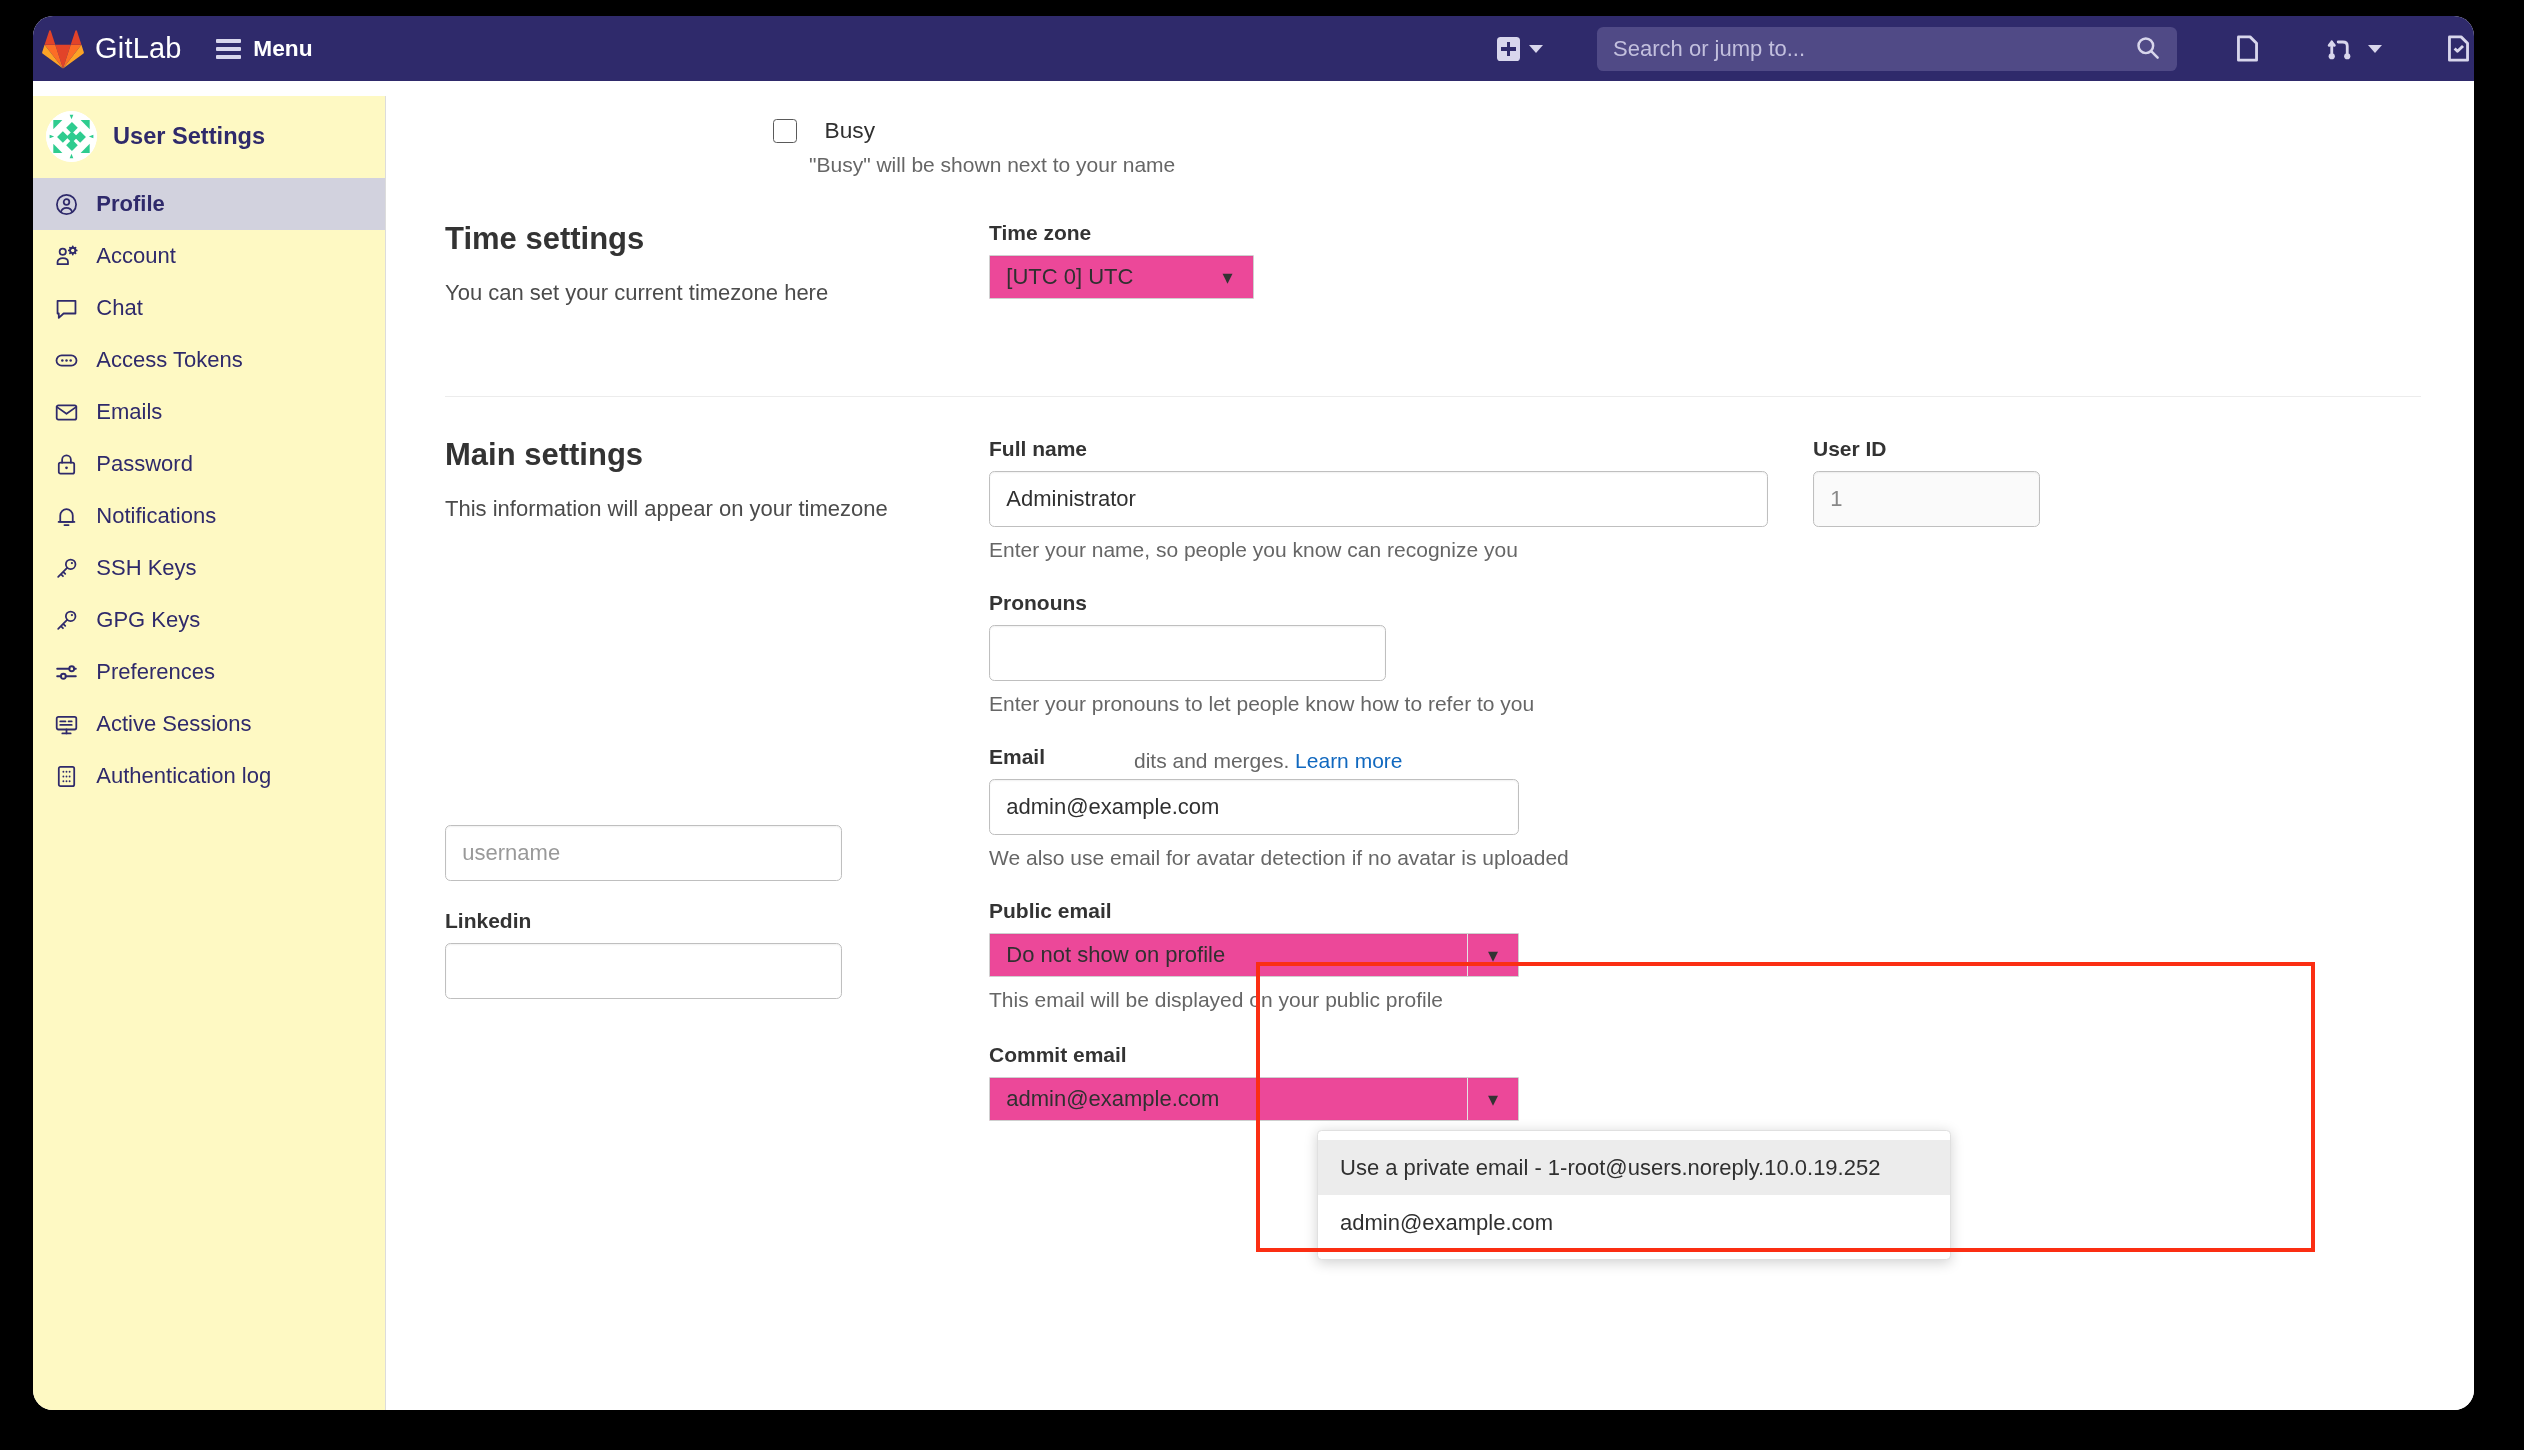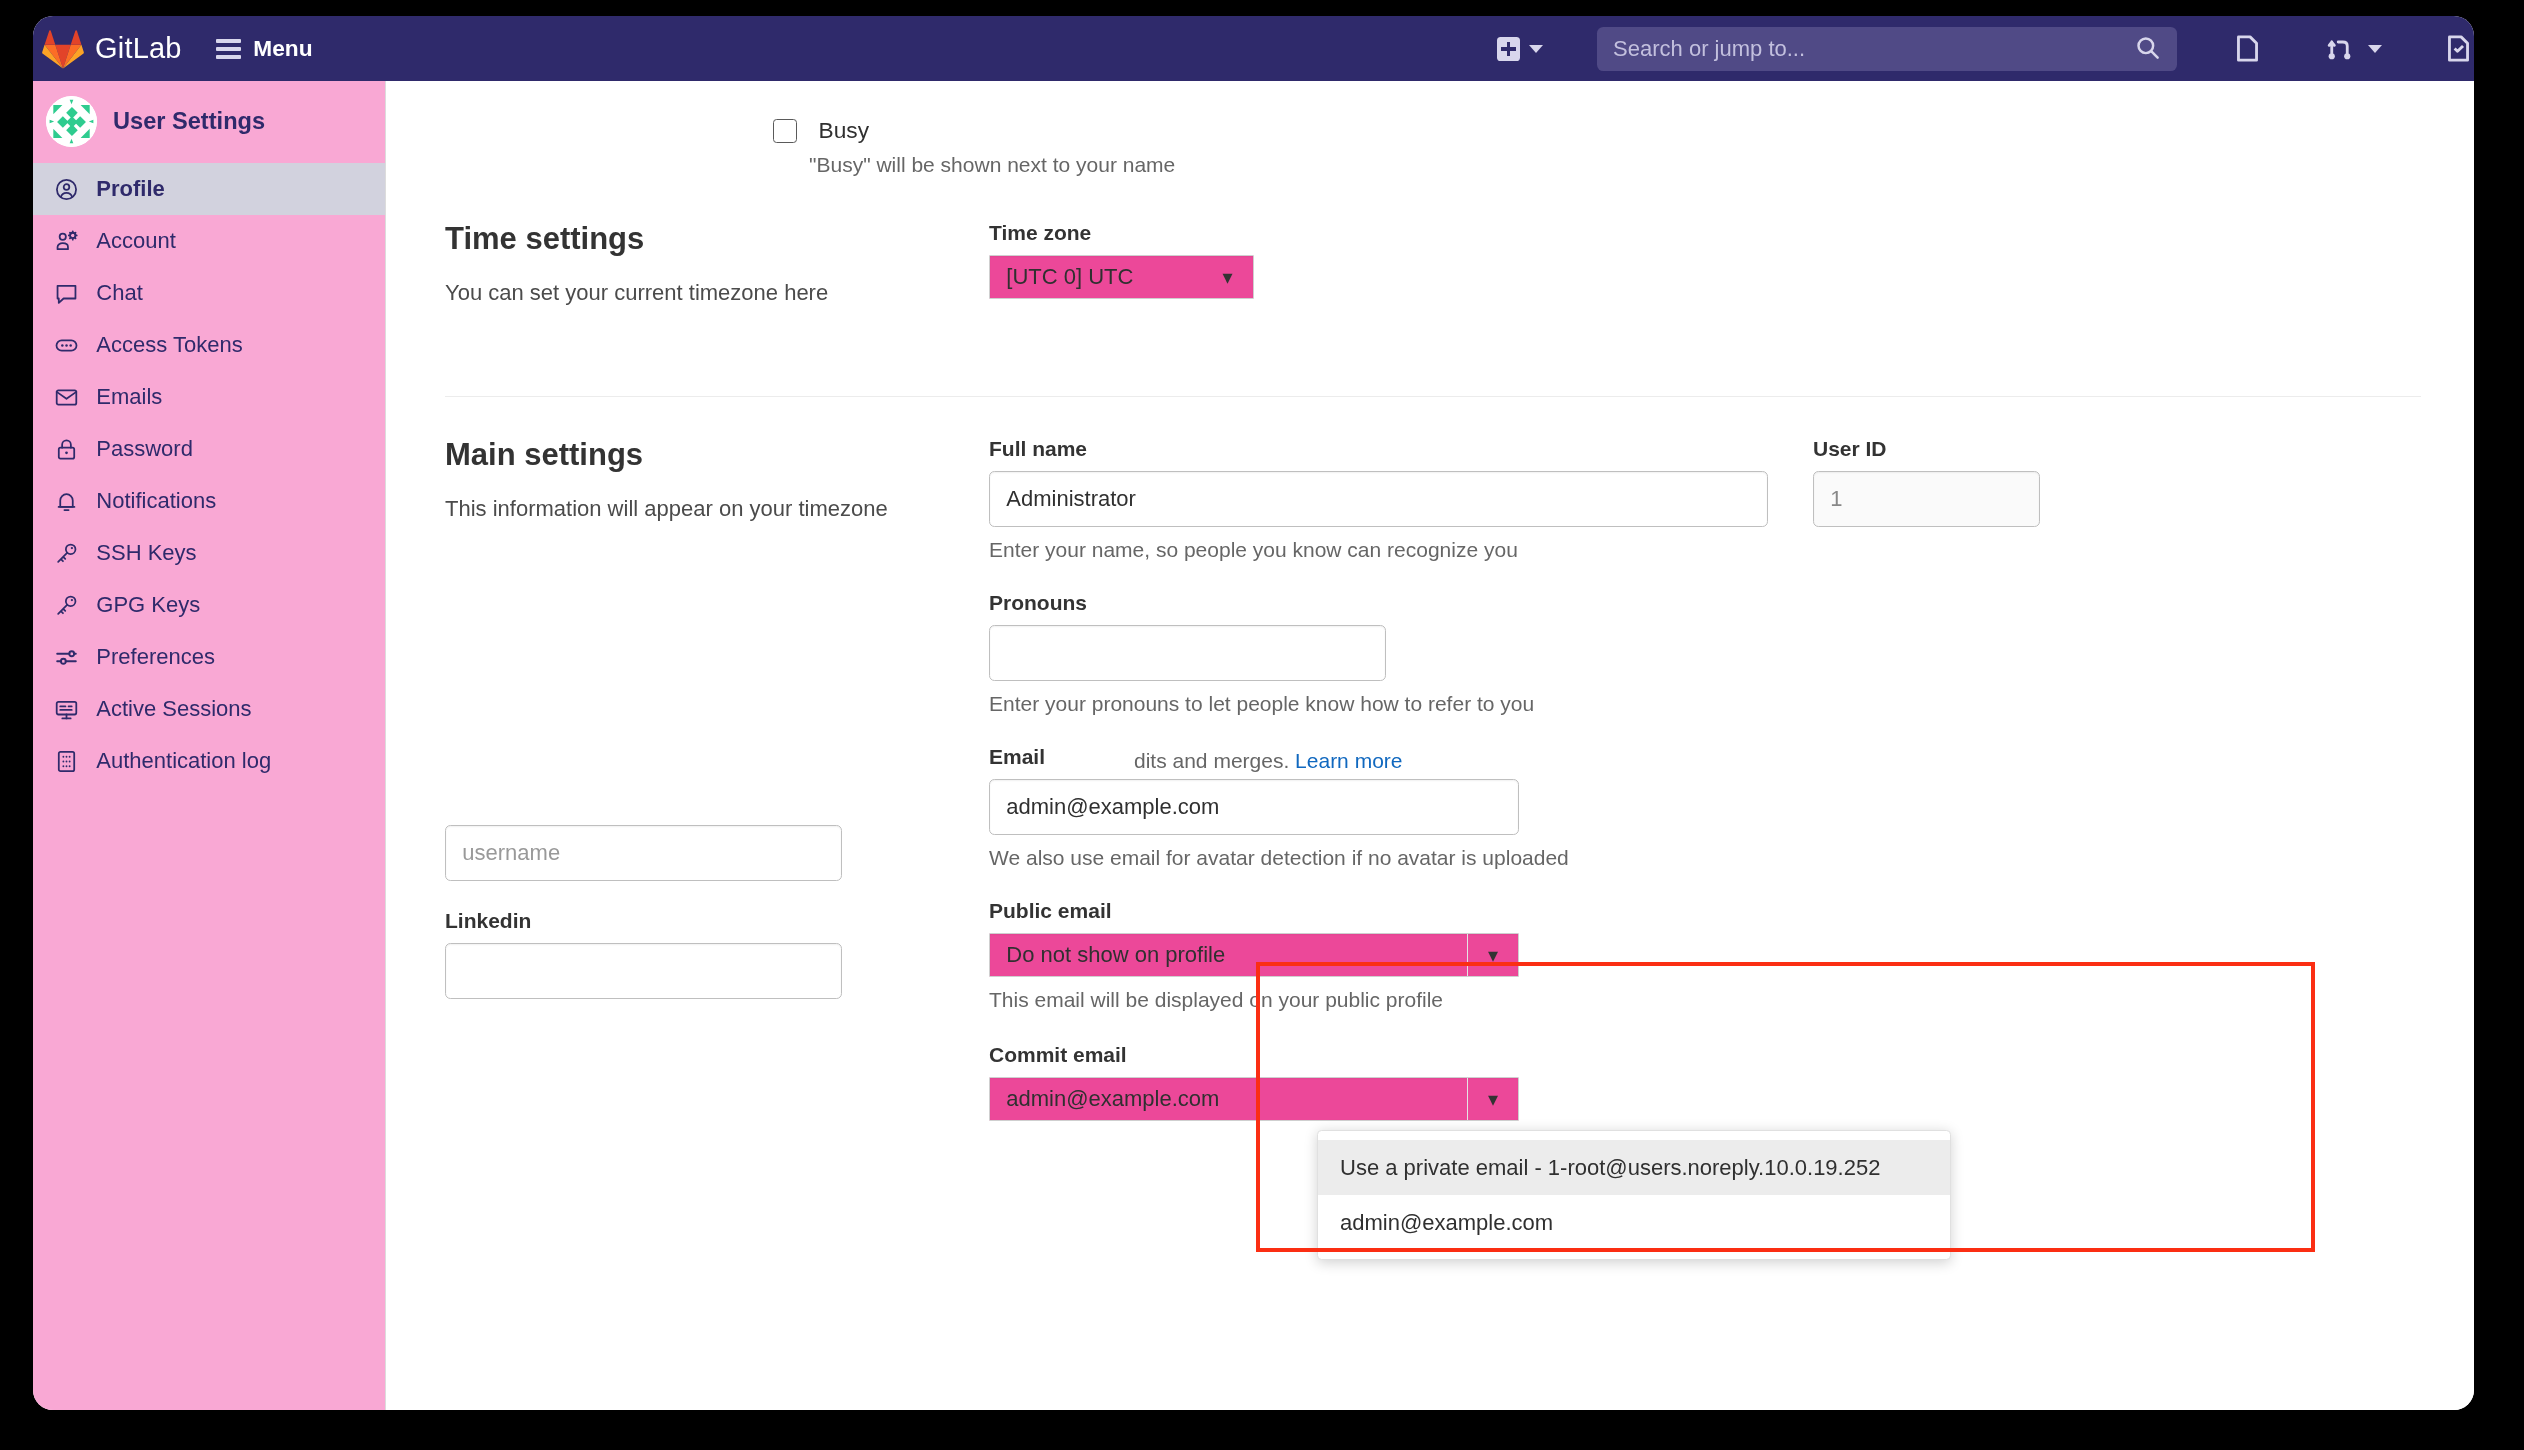--- a/index.html
+++ b/index.html
@@ -72,23 +72,23 @@
   }
   #searchbox .ph { color: #c3c0de; font-size: 22px; flex: 1; }
   .icon-btn {
     display: flex; align-items: center; justify-content: center;
     padding: 0 14.5px; height: 100%;
   }
   .icon-btn svg { display: block; }
 
   
   #sidebar {
-    position: absolute; left: 0; top: 65px;
+    position: absolute; left: 0; top: 80px;
     width: 353px; height: calc(100% - 65px);
-    background: #f9a8d4;
+    background: #fef9c3;
     border-right: 0.9px solid #dcdcdc;
   }
   #ctx-header {
     display: flex; align-items: center; gap: 16.3px;
     padding: 14.5px 12.7px 16.3px 12.7px;
   }
   #ctx-avatar {
     width: 51px; height: 51px; border-radius: 50%;
     background: #fff; position: relative; overflow: hidden;
     flex-shrink: 0;
@@ -149,21 +149,21 @@
   }
   .sel .caret {
     width: 51px; display: flex; align-items: center; justify-content: center;
     font-size: 20px; color: #333; height: 100%;
   }
   .sel.bordered-caret .caret { border-left: 0.9px solid #e4e4e4; }
 
   .divider { height: 0.9px; background: #ececec; margin: 0; }
 
   
-  .cb-row { display: flex; align-items: center; gap: 22px; }
+  .cb-row { display: flex; align-items: center; gap: 28px; }
   .cb {
     width: 23.6px; height: 23.6px; border: 1.8px solid #5a5a5a;
     border-radius: 3.6px; background: #fff; flex-shrink: 0;
   }
   .cb-label { font-size: 22.7px; color: #303030; }
   .cb-hint { font-size: 21px; color: #666; margin-top: 9px; margin-left: 36px; }
 
   
   #commit-menu {
     position: absolute;

